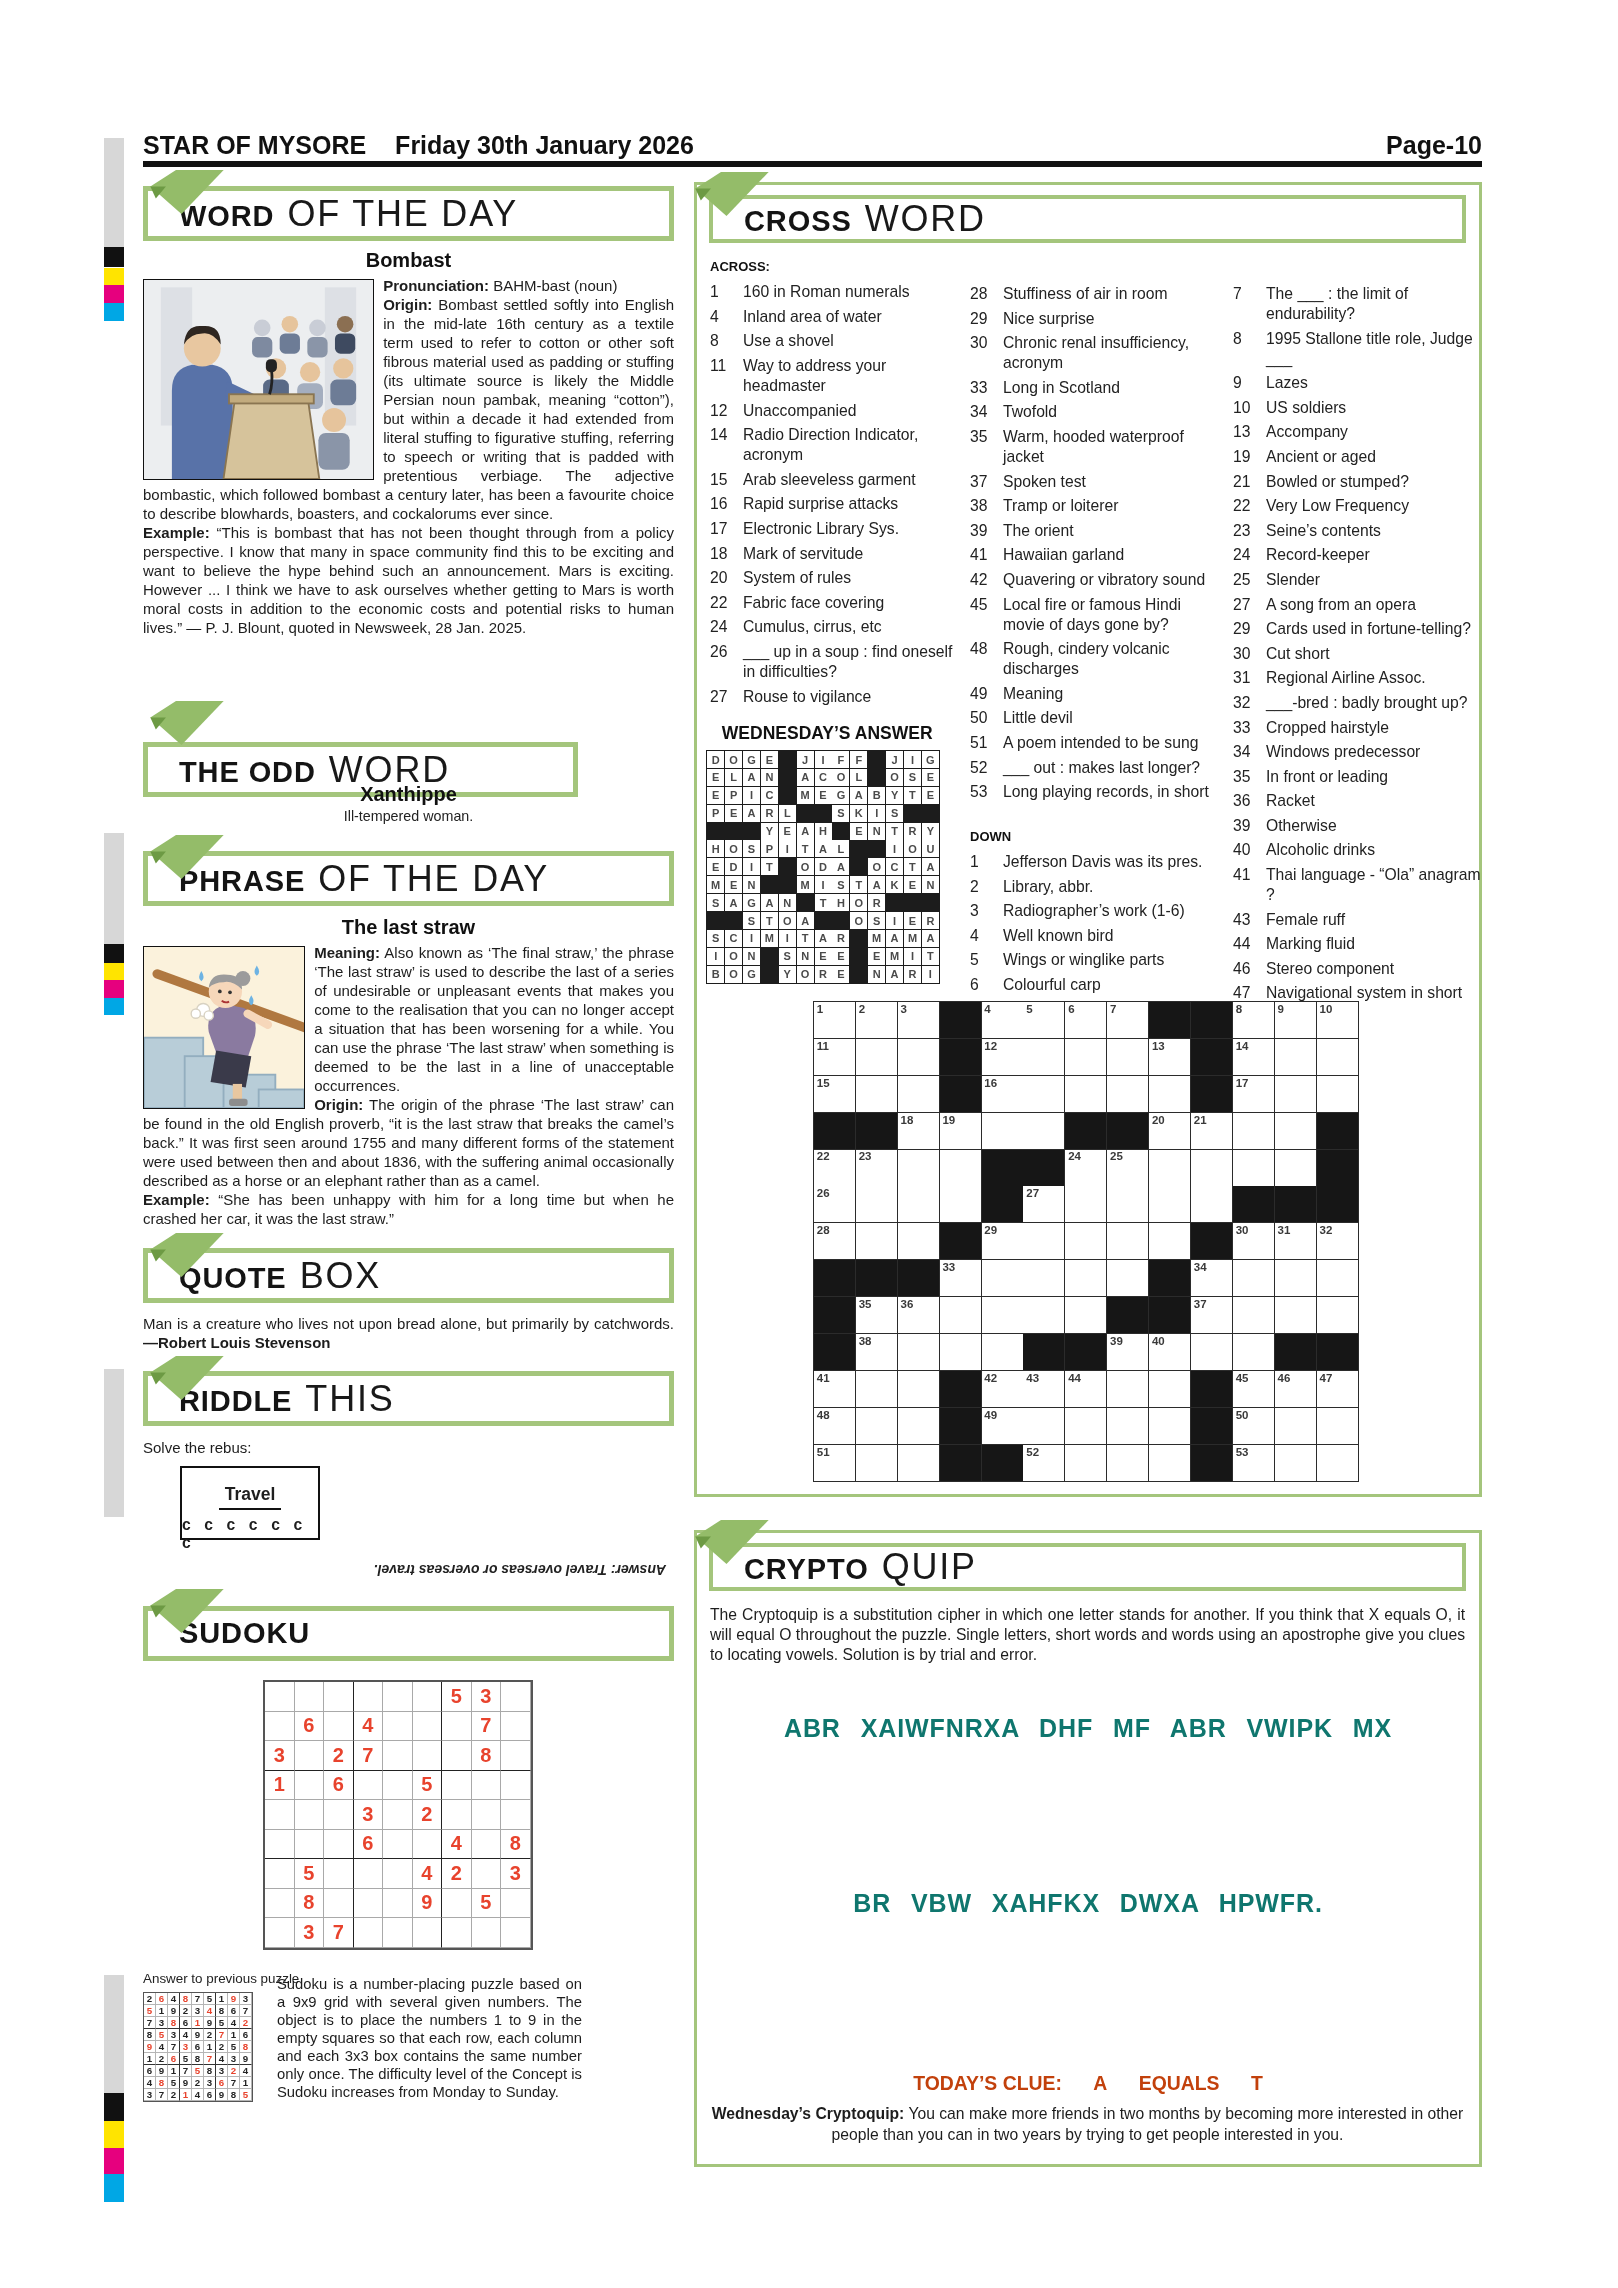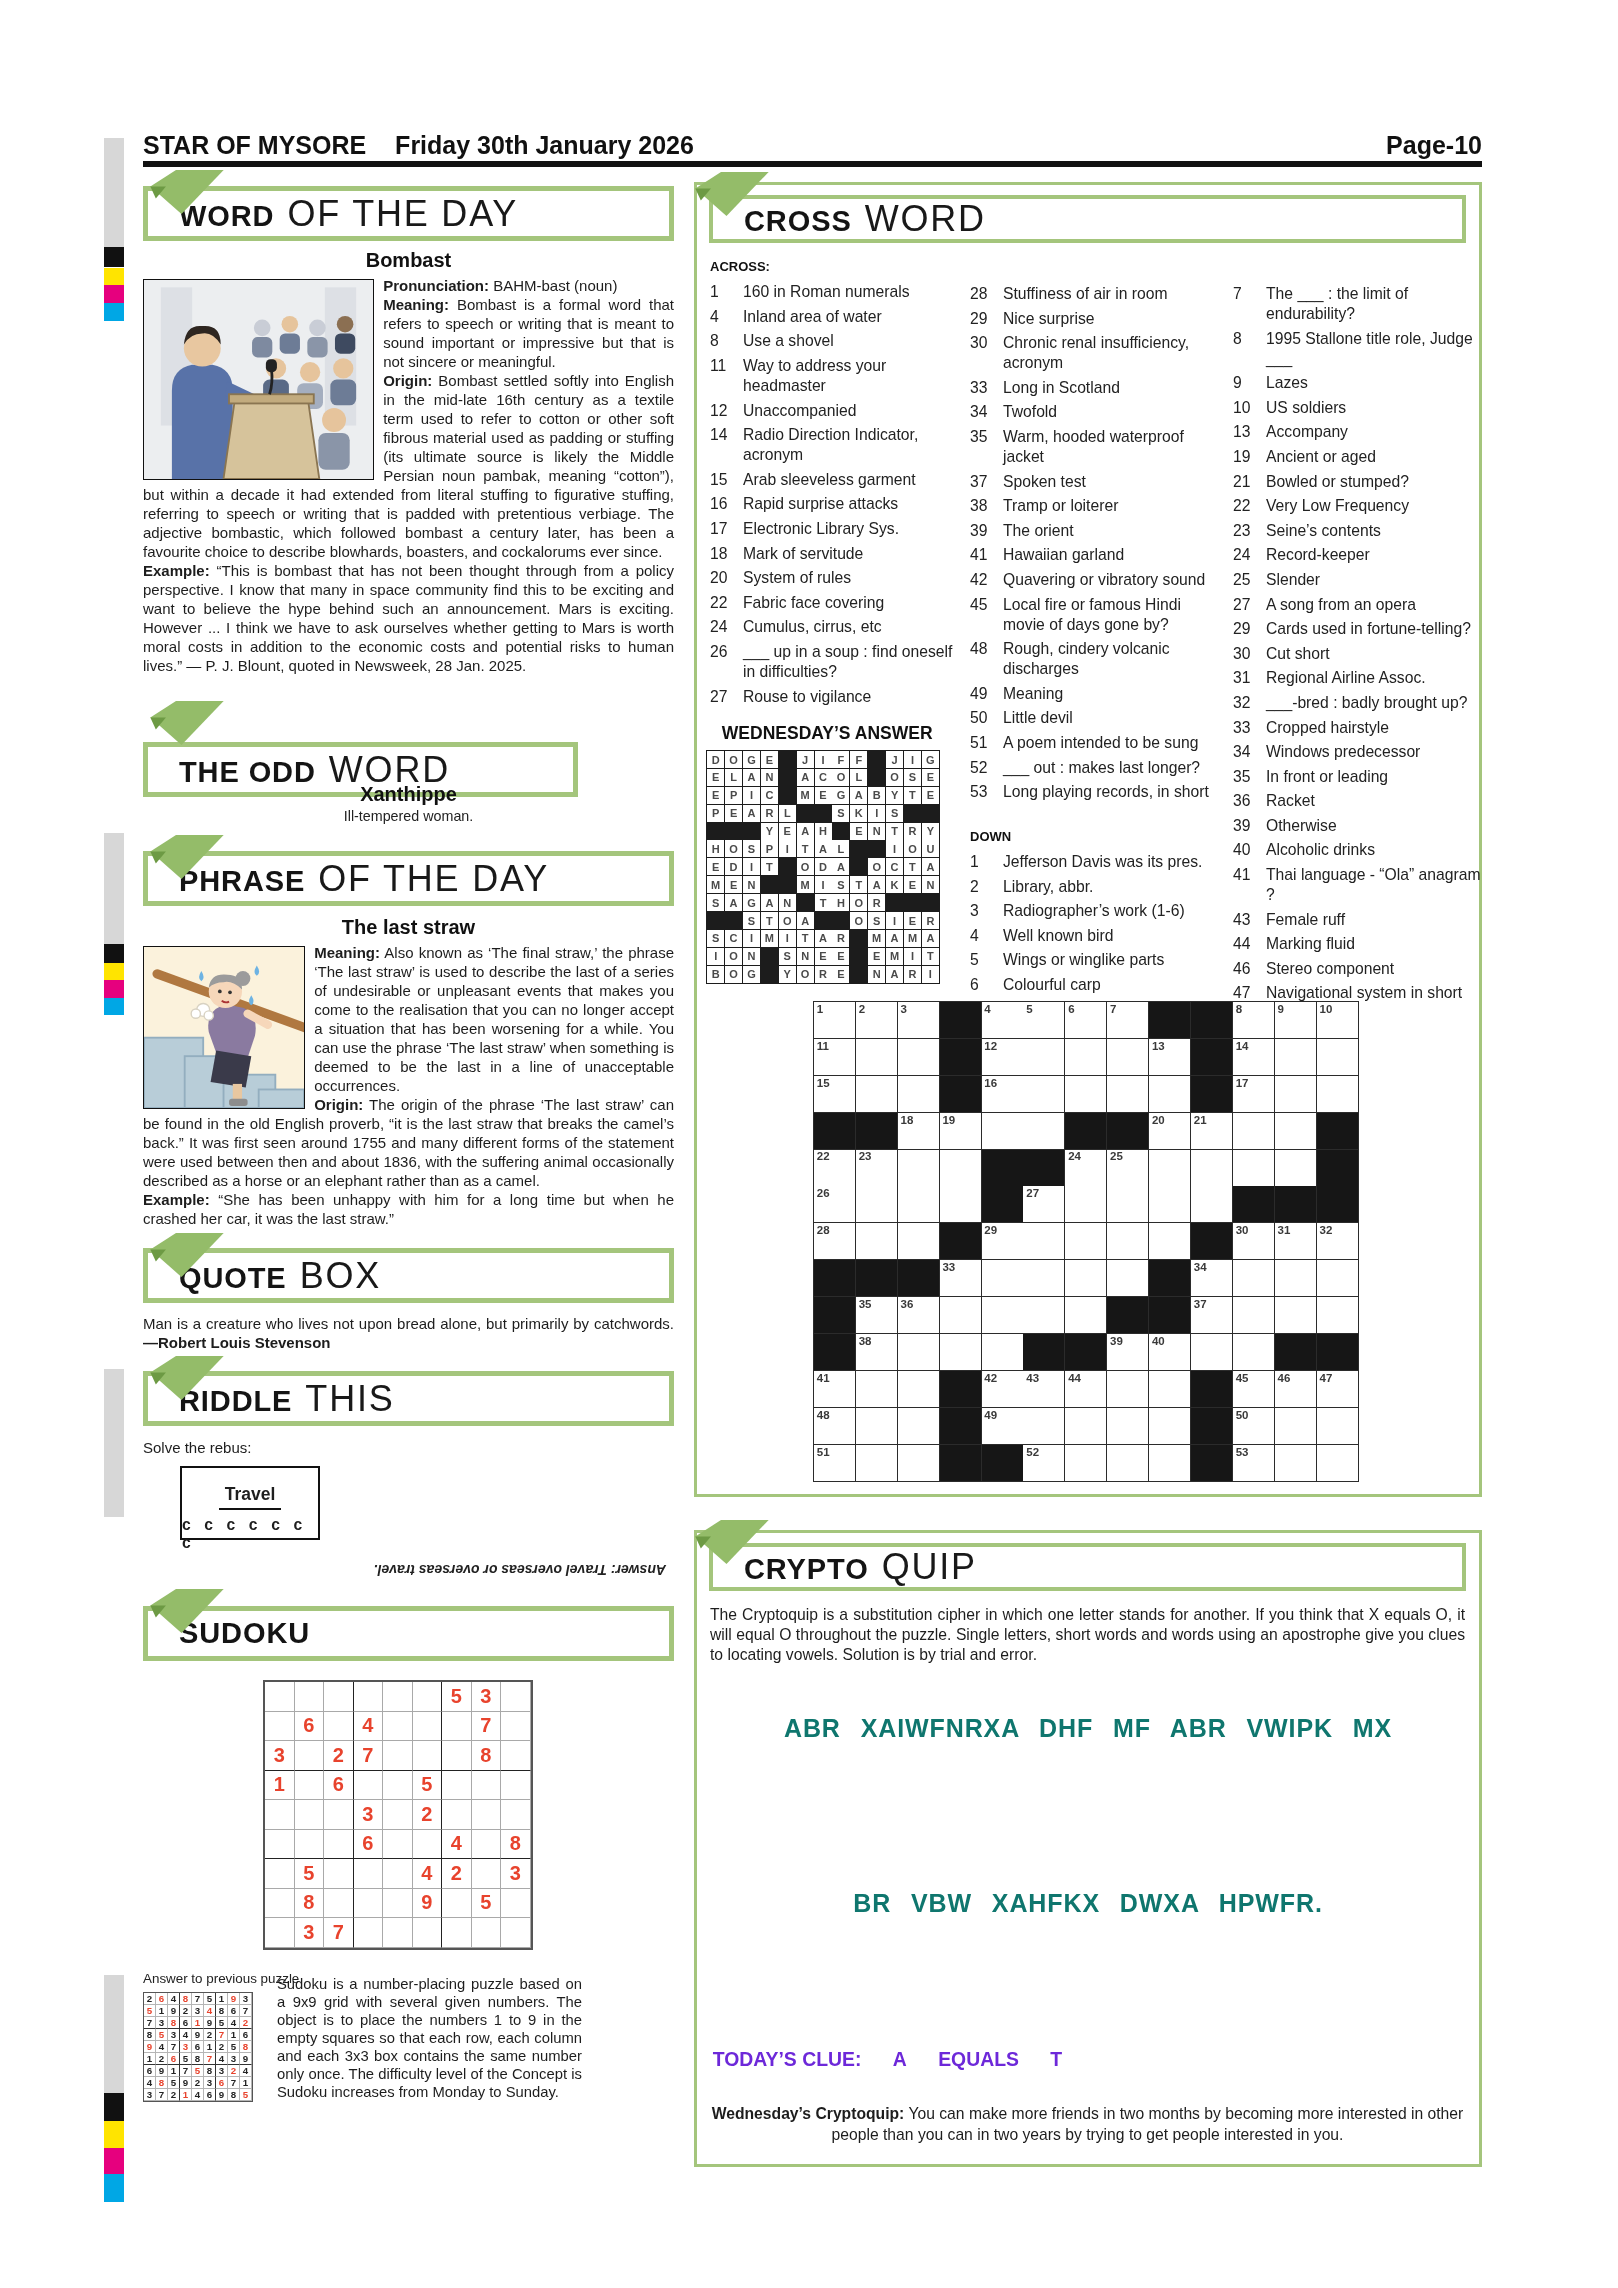--- a/index.html
+++ b/index.html
@@ -65,21 +65,21 @@
   .rebus{position:absolute;border:2.8px solid #111;background:#fff;box-sizing:border-box;
      display:flex;flex-direction:column;align-items:center;justify-content:center;gap:6.5px;}
   .rebus-top{font-weight:700;font-size:17.5px;border-bottom:2.8px solid #111;padding:0 5.5px 2.8px 5.5px;margin-top:30px;}
   .rebus-cs{font-weight:700;font-size:15.7px;letter-spacing:4.6px;}
   .riddle-ans{position:absolute;transform:rotate(180deg);font-style:italic;font-weight:700;
      font-size:14px;color:#222;text-align:left;}
   
   .cq-intro{position:absolute;font-size:15.7px;line-height:20px;text-align:justify;color:#1d1d1d;}
   .cq-line{position:absolute;width:100%;text-align:center;font-weight:700;font-size:25px;
      letter-spacing:0.9px;word-spacing:12px;color:#0f766e;}
-  .cq-clue{position:absolute;width:100%;text-align:left;font-weight:700;font-size:19.4px;color:#6d28d9;}
+  .cq-clue{position:absolute;width:100%;text-align:center;font-weight:700;font-size:19.4px;color:#c2410c;margin-top:24px;}
   .cq-clue span{margin:0 15.7px;}
   .cq-wed{position:absolute;font-size:15.7px;line-height:21px;text-align:center;color:#1d1d1d;}
   .ctr{text-align:center;}
 </style>
 </head>
 <body>
 
 <div class="page">
 
   <div>
@@ -151,21 +151,20 @@
         <path d="M90,110 L128,128 L124,140 L88,126 Z" fill="#5872a8"></path>
       </g>
       <g>
         <path d="M98,132 L178,132 L190,216 L86,216 Z" fill="#d6c39b" stroke="#8a7551" stroke-width="2"></path>
         <rect x="92" y="124" width="92" height="10" fill="#c2ab7e" stroke="#8a7551" stroke-width="2"></rect>
         <path d="M138,96 Q140,112 136,124" stroke="#222" stroke-width="3" fill="none"></path>
         <rect x="132" y="86" width="12" height="14" rx="5" fill="#222"></rect>
       </g>
     </svg>
     <p><b>Pronunciation:</b> <span>BAHM-bast (noun)</span></p>
-    <p><b>Meaning:</b> <span>Bombast is a formal word that refers to speech or writing that is meant to sound important or impressive but that is not sincere or meaningful.</span></p>
     <p><b>Origin:</b> <span>Bombast settled softly into English in the mid-late 16th century as a textile term used to refer to cotton or other soft fibrous material used as padding or stuffing (its ultimate source is likely the Middle Persian noun pambak, meaning “cotton”), but within a decade it had extended from literal stuffing to figurative stuffing, referring to speech or writing that is padded with pretentious verbiage. The adjective bombastic, which followed bombast a century later, has been a favourite choice to describe blowhards, boasters, and cockalorums ever since.</span></p>
     <p><b>Example:</b> <span>“This is bombast that has not been thought through from a policy perspective. I know that many in space community find this to be exciting and want to believe the hype behind such an announcement. Mars is exciting. However ... I think we have to ask ourselves whether getting to Mars is worth moral costs in addition to the economic costs and potential risks to human lives.” — P. J. Blount, quoted in Newsweek, 28 Jan. 2025.</span></p>
   </div>
 
   <svg class="flag" style="left:150px;top:701px;" viewBox="0 0 80 48">
     <polygon points="0,18 28,0 80,0 34,48" fill="#94bc69"></polygon>
     <polygon points="0,18 17,18 6,31" fill="#6d9a44"></polygon>
   </svg>
   <div class="secbox" style="left:143px;top:742px;width:435px;">
     <div class="sec-title">

